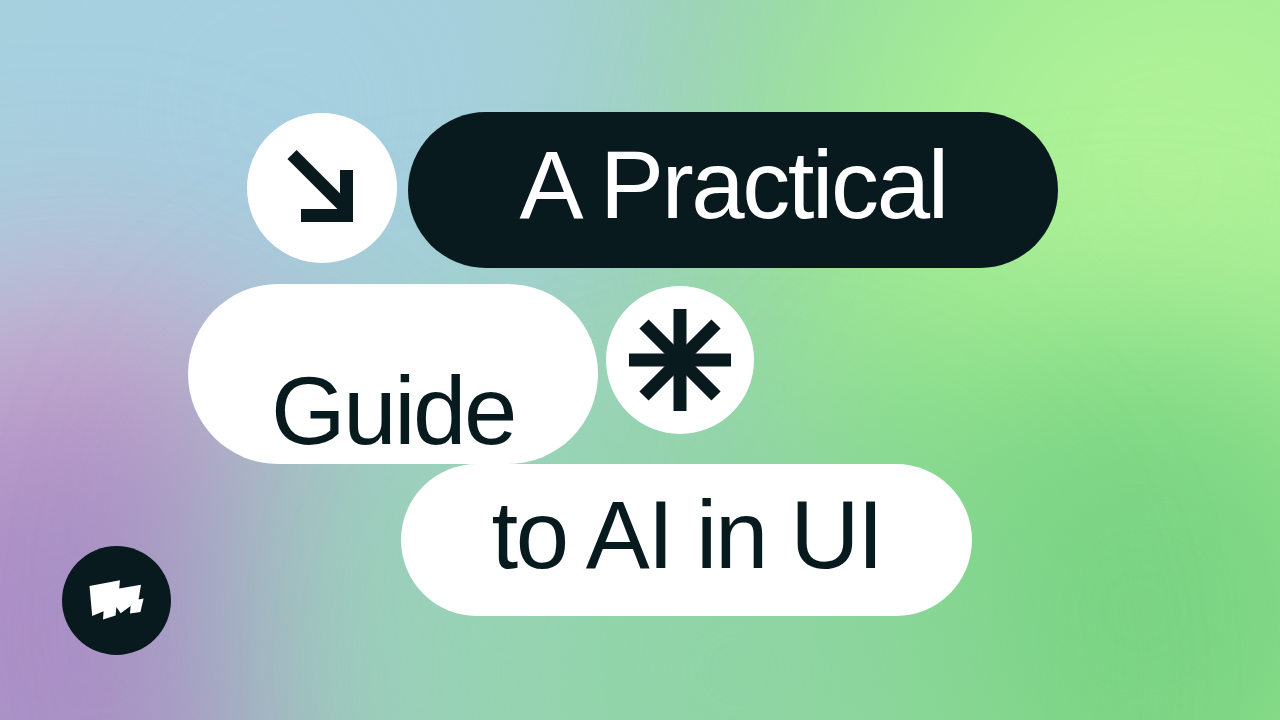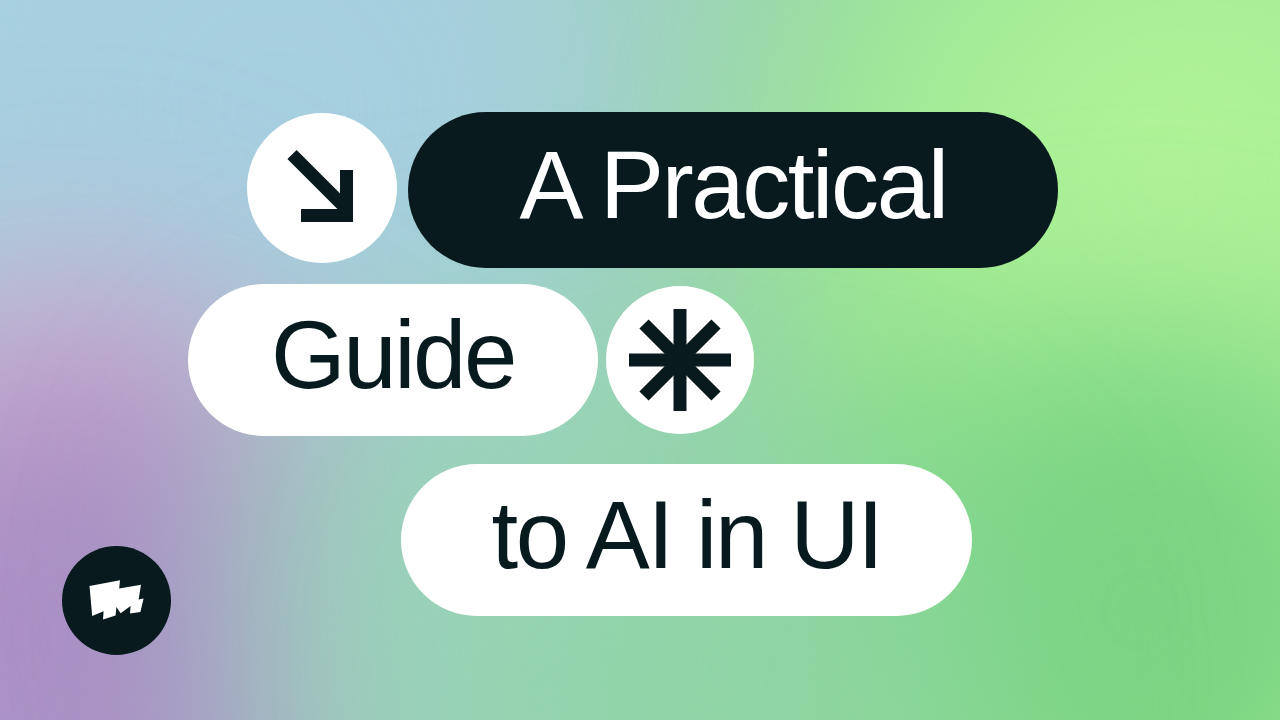--- a/index.html
+++ b/index.html
@@ -93,21 +93,21 @@
     line-height: 1;
     white-space: nowrap;
     transform: translateY(-5px);
   }
 
   
   #arrow-circle { left: 247px; top: 113px; width: 150px; height: 150px; background:#ffffff; }
   #pill-line-1  { left: 408px; top: 112px; width: 650px; height: 156px; }
 
   
-  #pill-line-2    { left: 188px; top: 284px; width: 410px; height: 152px; }
+  #pill-line-2    { left: 188px; top: 284px; width: 410px; height: 180px; align-items: flex-end; }
   #asterisk-circle{ left: 606px; top: 286px; width: 148px; height: 148px; background:#ffffff; }
 
   
   #pill-line-3 { left: 401px; top: 464px; width: 571px; height: 152px; }
 
   
   #logo-badge {
     left: 62px; top: 546px;
     width: 109px; height: 109px;
     background: #081a1e;

